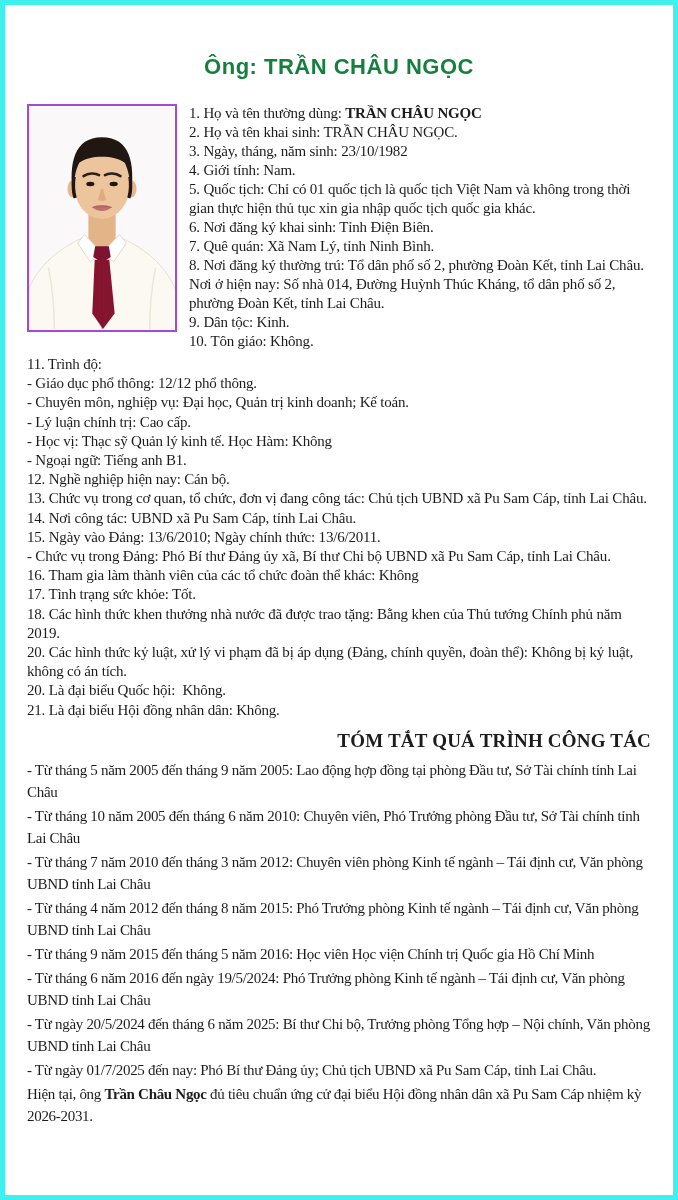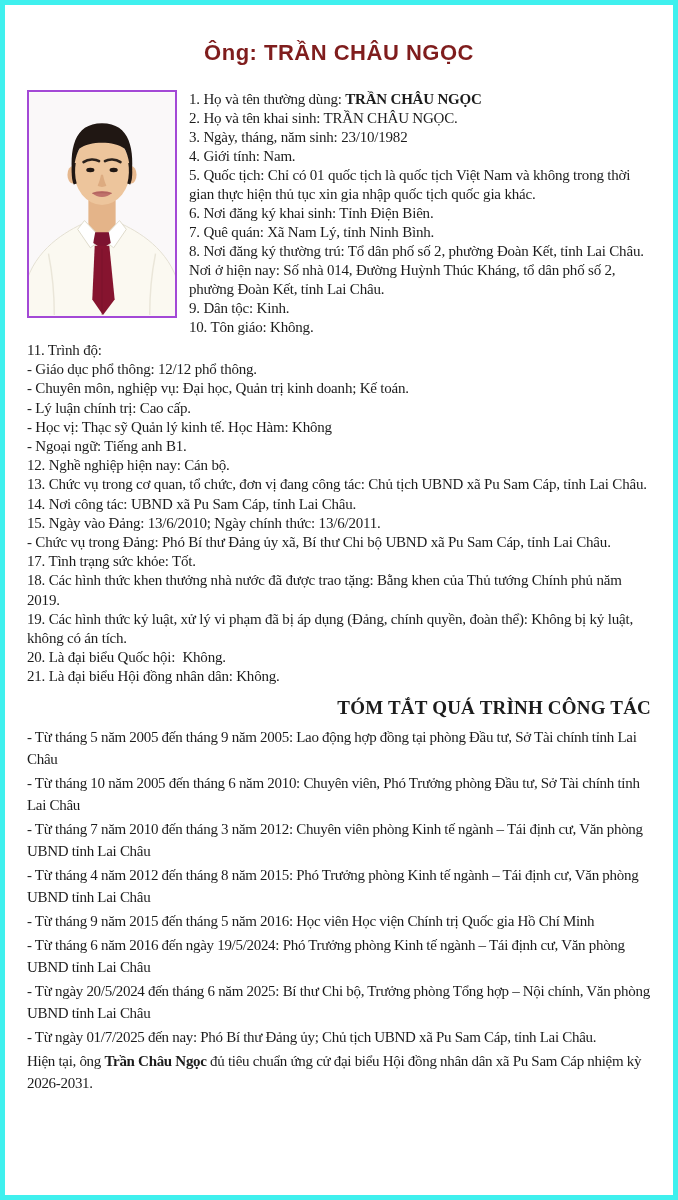--- a/index.html
+++ b/index.html
@@ -8,27 +8,27 @@
     width: 678px;
     height: 1200px;
     box-sizing: border-box;
     border: 5px solid #3FF0EE;
     background: #ffffff;
     font-family: "Liberation Serif", "DejaVu Serif", serif;
     color: #1c1c1c;
     overflow: hidden;
   }
   .doc-title {
-    padding-top: 34px;
+    padding-top: 48px;
     text-align: center;
     font-family: "Liberation Sans", "DejaVu Sans", sans-serif;
     font-weight: bold;
     font-size: 22px;
     line-height: 28px;
-    color: #7f1d1d;
+    color: #15803d;
     letter-spacing: 0.5px;
   }
   .content { padding: 0 22px; }
   .top-row { display: flex; margin-top: 23px; }
   .photo-frame {
     flex: none;
     width: 146px;
     height: 224px;
     border: 2px solid #A349D6;
     background: #fdfcfa;
@@ -127,23 +127,24 @@
       <div class="line">- Giáo dục phổ thông: 12/12 phổ thông.</div>
       <div class="line">- Chuyên môn, nghiệp vụ: Đại học, Quản trị kinh doanh; Kế toán.</div>
       <div class="line">- Lý luận chính trị: Cao cấp.</div>
       <div class="line">- Học vị: Thạc sỹ Quản lý kinh tế. Học Hàm: Không</div>
       <div class="line">- Ngoại ngữ: Tiếng anh B1.</div>
       <div class="line">12. Nghề nghiệp hiện nay: Cán bộ.</div>
       <div class="line">13. Chức vụ trong cơ quan, tổ chức, đơn vị đang công tác: Chủ tịch UBND xã Pu Sam Cáp, tỉnh Lai Châu.</div>
       <div class="line">14. Nơi công tác: UBND xã Pu Sam Cáp, tỉnh Lai Châu.</div>
       <div class="line">15. Ngày vào Đảng: 13/6/2010; Ngày chính thức: 13/6/2011.</div>
       <div class="line">- Chức vụ trong Đảng: Phó Bí thư Đảng ủy xã, Bí thư Chi bộ UBND xã Pu Sam Cáp, tỉnh Lai Châu.</div>
+      <div class="line">16. Tham gia làm thành viên của các tổ chức đoàn thể khác: Không</div>
       <div class="line">17. Tình trạng sức khỏe: Tốt.</div>
       <div class="line">18. Các hình thức khen thưởng nhà nước đã được trao tặng: Bằng khen của Thủ tướng Chính phủ năm 2019.</div>
-      <div class="line">19. Các hình thức kỷ luật, xử lý vi phạm đã bị áp dụng (Đảng, chính quyền, đoàn thể): Không bị kỷ luật, không có án tích.</div>
+      <div class="line">20. Các hình thức kỷ luật, xử lý vi phạm đã bị áp dụng (Đảng, chính quyền, đoàn thể): Không bị kỷ luật, không có án tích.</div>
       <div class="line">20. Là đại biểu Quốc hội:  Không.</div>
       <div class="line">21. Là đại biểu Hội đồng nhân dân: Không.</div>
     </div>
 
     <div class="career-heading">TÓM TẮT QUÁ TRÌNH CÔNG TÁC</div>
 
     <div class="career-list">
       <div class="line">- Từ tháng 5 năm 2005 đến tháng 9 năm 2005: Lao động hợp đồng tại phòng Đầu tư, Sở Tài chính tỉnh Lai Châu</div>
       <div class="line">- Từ tháng 10 năm 2005 đến tháng 6 năm 2010: Chuyên viên, Phó Trưởng phòng Đầu tư, Sở Tài chính tỉnh Lai Châu</div>
       <div class="line">- Từ tháng 7 năm 2010 đến tháng 3 năm 2012: Chuyên viên phòng Kinh tế ngành – Tái định cư, Văn phòng UBND tỉnh Lai Châu</div>

